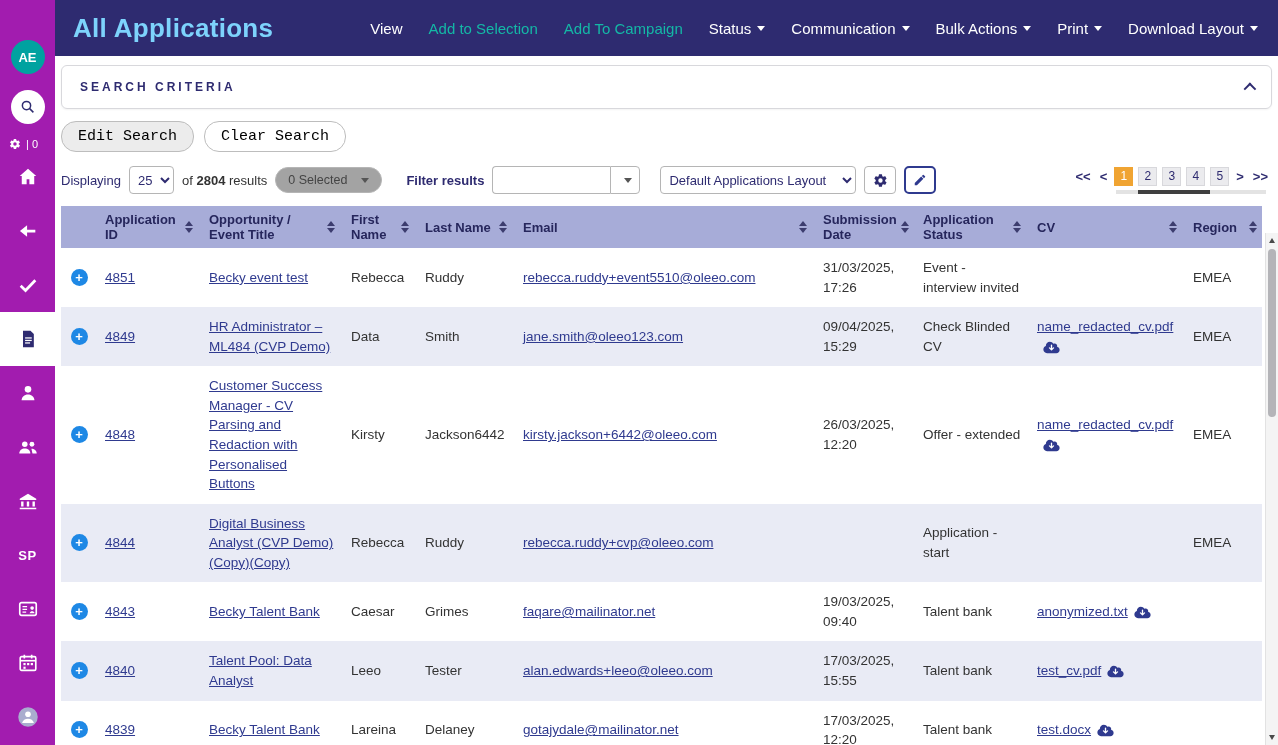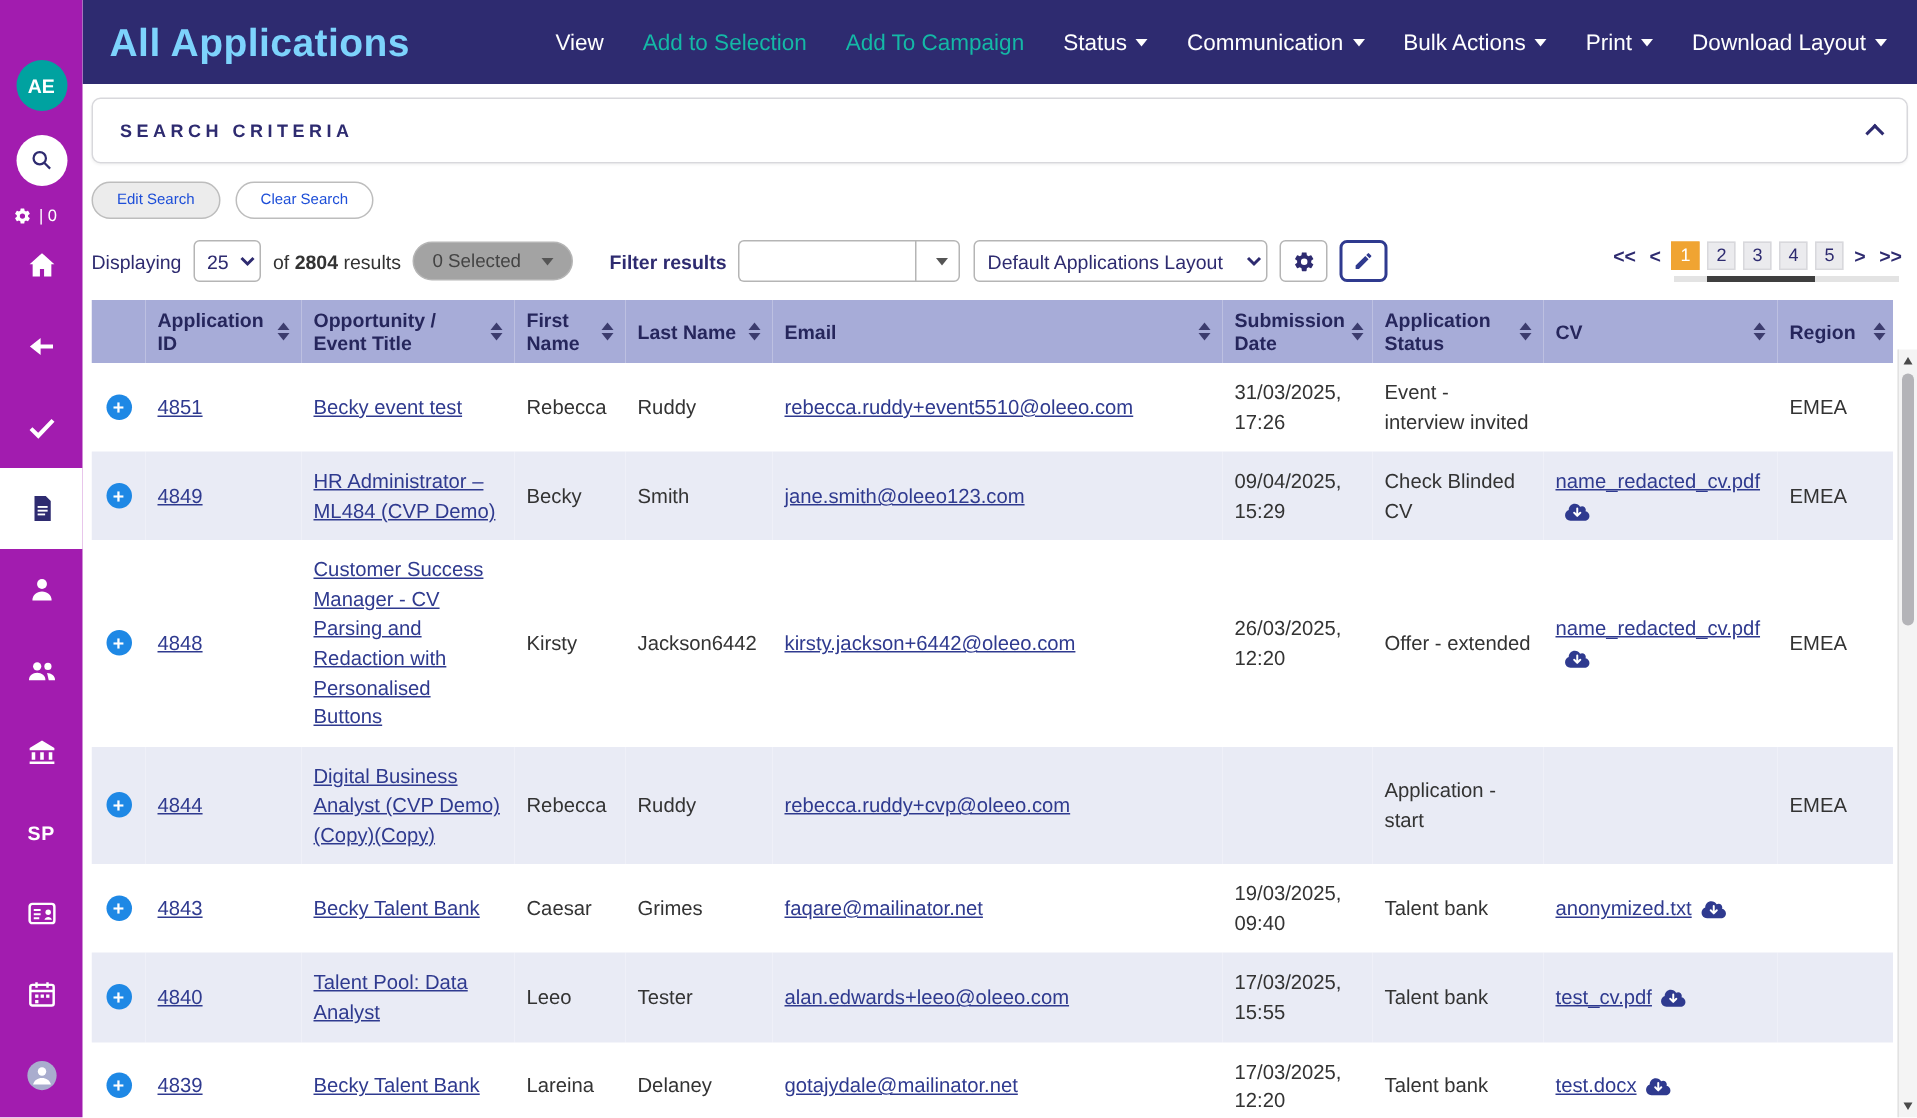--- a/index.html
+++ b/index.html
@@ -27,21 +27,21 @@
   .caret{width:0;height:0;border-left:4px solid transparent;border-right:4px solid transparent;border-top:5px solid #fff;margin-left:6px;display:inline-block}
   .caret.dark{border-top-color:#555}
 
   
   .search-panel{margin:9px 6px 0;border:1px solid #d8d8dc;border-radius:6px;height:44px;display:flex;align-items:center;padding:12px 18px;box-shadow:0 1px 2px rgba(0,0,0,.05)}
   .search-panel .label{color:#2e2b70;font-size:12px;font-weight:700;letter-spacing:3px}
   .chev-up{margin-left:auto;width:9px;height:9px;border:solid #2e2b70;border-width:2px 2px 0 0;transform:rotate(-45deg) translateY(2px);cursor:pointer}
 
   
   .btn-row{display:flex;gap:10px;margin:12px 0 0 6px}
-  .pill{font-size:10px;color:#1d4ed8;background:#fff;border:1px solid #bdbdbd;border-radius:15px;padding:6px 16px;cursor:pointer;font-family:Liberation Sans, sans-serif}
+  .pill{font-size:15px;color:#000000;background:#fff;border:1px solid #bdbdbd;border-radius:15px;padding:6px 16px;cursor:pointer;font-family:Liberation Mono, monospace}
   .pill.grayed{background:#ececec}
 
   
   .results-bar{display:flex;align-items:center;gap:8px;margin:14px 8px 0 6px;font-size:13px;color:#333}
   .rb-label{color:#2e2b70}
   select{font-family:inherit;font-size:13px;color:#2e2b70;border:1px solid #b5b5b5;border-radius:4px;height:28px;background:#fff;padding:0 4px;cursor:pointer}
   .results-count b{font-weight:700}
   .selected-btn{display:flex;align-items:center;gap:8px;border:1px solid #b5b5b5;border-radius:14px;background:#a3a3a3;height:26px;padding:0 12px;font-size:12.5px;color:#444;cursor:pointer;font-family:inherit}
   .filter-label{font-weight:700;color:#2e2b70;margin-left:16px}
   .filter-group{display:flex}
@@ -224,21 +224,21 @@
           <span>0 Selected</span>
           <span class="caret dark"></span>
         </button>
       <span class="filter-label">Filter results</span>
       <div class="filter-group">
         <input class="filter-input" type="text" value="" style="">
         <span class="filter-dd">
             <span class="caret dark"></span>
           </span>
       </div>
-      <select style="margin-left:1px;width:196px"><option>Default Applications Layout</option></select>
+      <select style="margin-left:12px;width:196px"><option>Default Applications Layout</option></select>
       <button class="icon-btn">
         <svg width="15" height="15" viewBox="0 0 24 24">
             <path fill="#2e2b70" fill-rule="evenodd" d="M19.4 13c.04-.33.06-.66.06-1s-.02-.67-.06-1l2.1-1.65a.5.5 0 0 0 .12-.64l-2-3.46a.5.5 0 0 0-.6-.22l-2.49 1a7.3 7.3 0 0 0-1.73-1l-.38-2.65A.5.5 0 0 0 13.93 2h-4a.5.5 0 0 0-.5.42l-.38 2.65c-.63.26-1.2.6-1.73 1l-2.49-1a.5.5 0 0 0-.6.22l-2 3.46a.5.5 0 0 0 .12.64L4.45 11c-.04.33-.06.66-.06 1s.02.67.06 1l-2.1 1.65a.5.5 0 0 0-.12.64l2 3.46c.13.22.39.31.6.22l2.49-1c.53.4 1.1.74 1.73 1l.38 2.65a.5.5 0 0 0 .5.42h4a.5.5 0 0 0 .5-.42l.38-2.65a7.3 7.3 0 0 0 1.73-1l2.49 1c.22.09.47 0 .6-.22l2-3.46a.5.5 0 0 0-.12-.64L19.4 13zM11.93 15.5a3.5 3.5 0 1 1 0-7 3.5 3.5 0 0 1 0 7z"></path>
           </svg>
       </button>
       <button class="icon-btn edit">
         <svg width="14" height="14" viewBox="0 0 24 24">
             <path fill="#2f3a8f" d="M3 17.25V21h3.75L17.8 9.94l-3.75-3.75L3 17.25zM20.7 7.04c.39-.39.39-1.02 0-1.41l-2.34-2.34a1 1 0 0 0-1.41 0l-1.83 1.83 3.75 3.75 1.83-1.83z"></path>
           </svg>
       </button>
@@ -375,21 +375,21 @@
               <td class="c5"><a class="lnk" href="#">rebecca.ruddy+event5510@oleeo.com</a></td>
               <td class="c6">31/03/2025, 17:26</td>
               <td class="c7">Event - interview invited</td>
               <td class="c8"></td>
               <td class="c9">EMEA</td>
             </tr>
             <tr>
               <td class="c0"><span class="plus"></span></td>
               <td class="c1"><a class="lnk" href="#">4849</a></td>
               <td class="c2"><a class="lnk" href="#">HR Administrator – ML484 (CVP Demo)</a></td>
-              <td class="c3">Becky</td>
+              <td class="c3">Data</td>
               <td class="c4">Smith</td>
               <td class="c5"><a class="lnk" href="#">jane.smith@oleeo123.com</a></td>
               <td class="c6">09/04/2025, 15:29</td>
               <td class="c7">Check Blinded CV</td>
               <td class="c8"><a class="lnk" href="#">name_redacted_cv.pdf</a><svg class="dl" viewBox="0 0 640 512">
                   <path fill="#2f3a8f" d="M0 336c0 79.5 64.5 144 144 144H512c70.7 0 128-57.3 128-128c0-61.9-44-113.6-102.4-125.4c4.1-10.7 6.4-22.4 6.4-34.6c0-53-43-96-96-96c-19.7 0-38.1 6-53.3 16.2C367 64.2 315.3 32 256 32C167.6 32 96 103.6 96 192c0 2.7 .1 5.4 .2 8.1C40.2 219.8 0 273.5 0 336z"></path>
                   <path d="M320 160v180M240 270l80 80 80-80" stroke="#fff" stroke-width="52" fill="none" stroke-linecap="round" stroke-linejoin="round"></path>
                 </svg></td>
               <td class="c9">EMEA</td>
             </tr>

